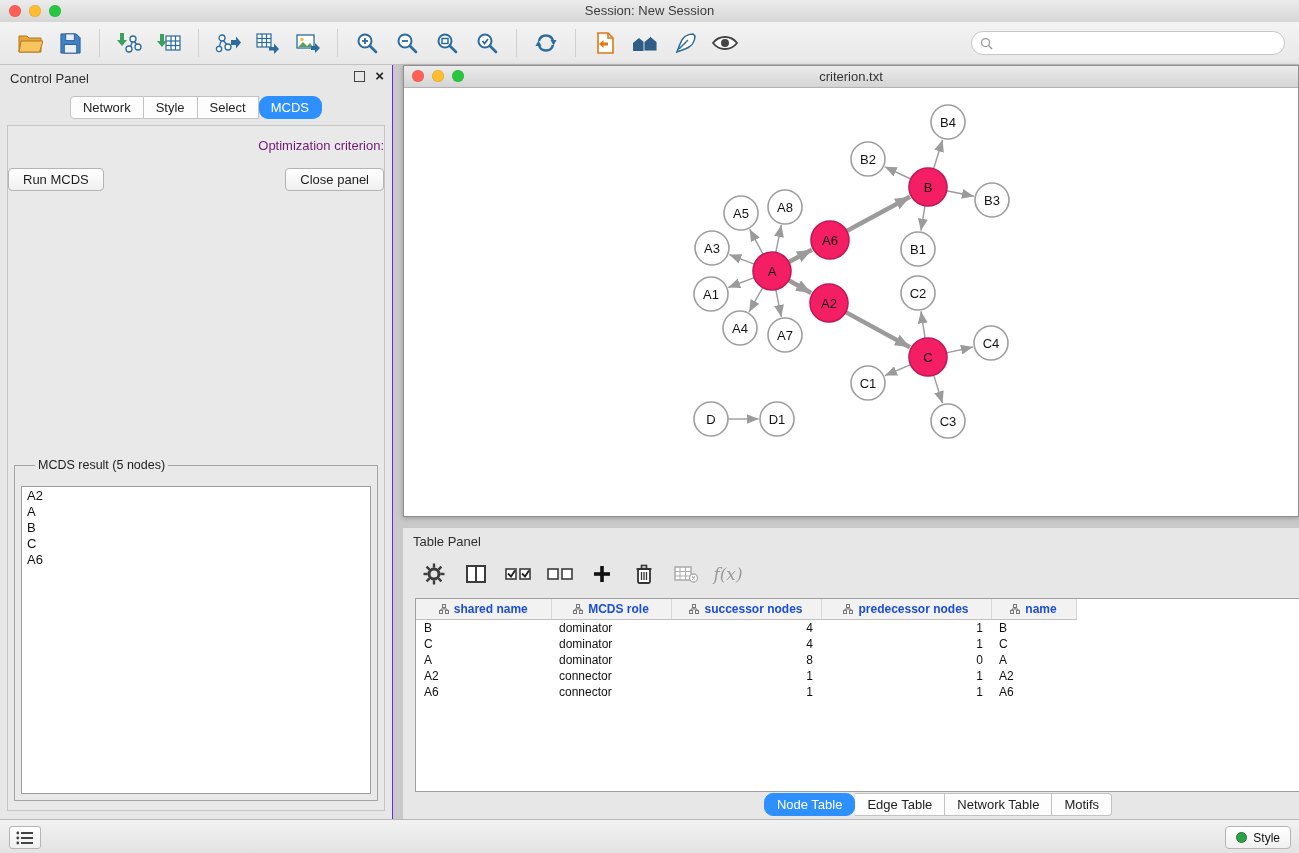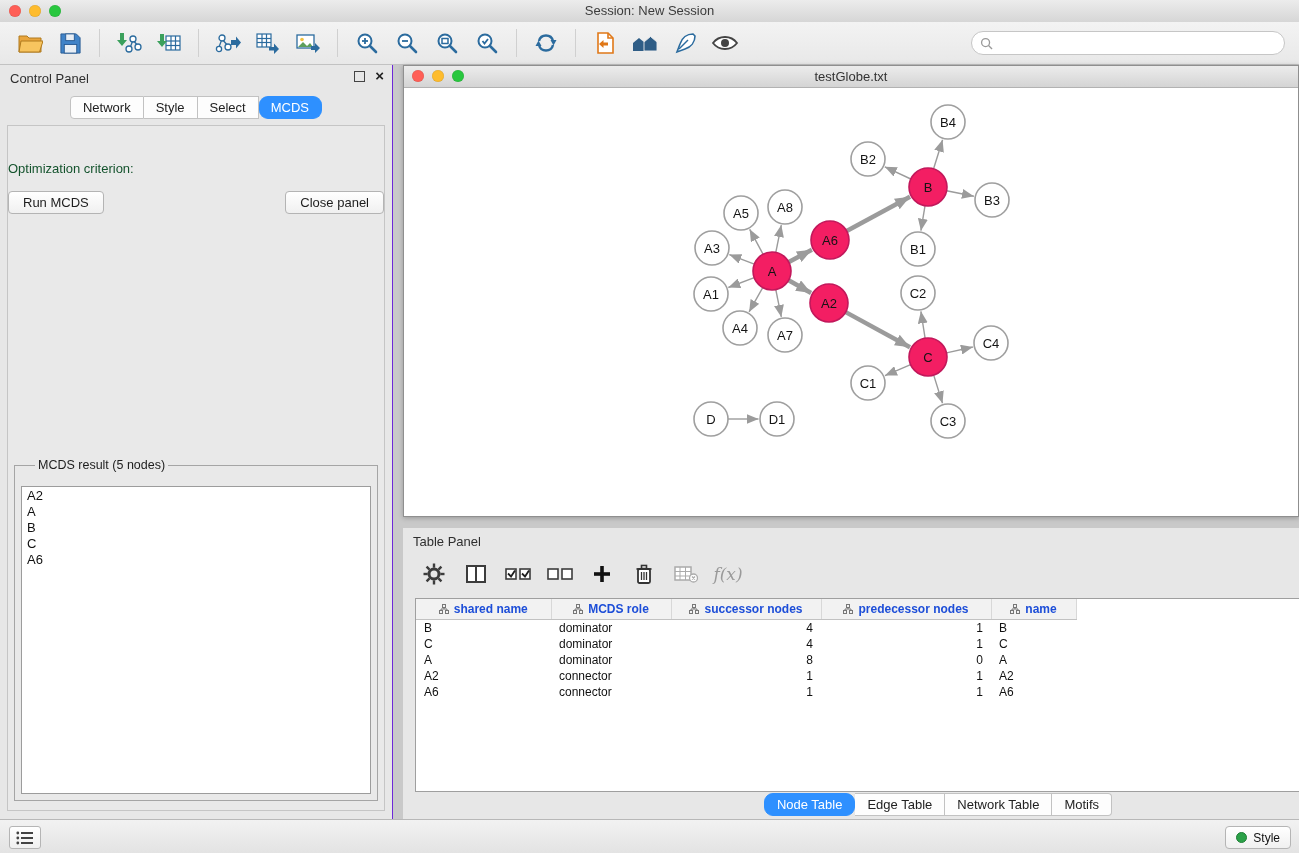--- a/index.html
+++ b/index.html
@@ -32,21 +32,21 @@
   .panel-ctrls{position:absolute;right:8px;top:5px;display:flex;gap:10px;align-items:center;}
   .float-btn{width:9px;height:9px;border:1.5px solid #444;display:inline-block;}
   .close-btn{font-size:15px;font-weight:bold;color:#222;line-height:12px;}
   .cp-tabs{position:absolute;top:31px;left:0;right:0;display:flex;justify-content:center;}
   .seg-tab{display:inline-block;padding:3px 12px;font-size:13px;background:#fdfdfd;color:#222;
            border:1px solid #c2c2c2;border-left:none;line-height:15px;}
   .seg-tab:first-child{border-left:1px solid #c2c2c2;border-radius:4px 0 0 4px;}
   .seg-tab:last-child{border-radius:0 4px 4px 0;}
   .seg-tab.active{background:#2E90FF;border-color:#2E90FF;color:#fff;border-radius:9px;}
   .cp-body{position:absolute;top:60px;left:7px;right:7px;bottom:9px;border:1px solid #c5c5c5;background:#e9e9e9;}
-  .opt-label{margin-top:35px;text-align:left;font-size:13px;color:#14532d;}
+  .opt-label{margin-top:12px;text-align:right;font-size:13px;color:#701a75;}
   .combo{margin:12px auto 0;width:312px;height:23px;background:#fff;border:1px solid #b2b2b2;
          border-radius:4px;display:flex;align-items:center;overflow:hidden;}
   .combo-text{padding-left:8px;font-size:13px;flex:1;white-space:nowrap;}
   .combo-stepper{width:19px;height:23px;background:linear-gradient(#6FB1FC,#2E7CF6);
                  display:flex;flex-direction:column;align-items:center;justify-content:center;}
   .tri-up{width:0;height:0;border-left:3.5px solid transparent;border-right:3.5px solid transparent;
           border-bottom:4.5px solid #fff;margin-bottom:2.5px;}
   .tri-down{width:0;height:0;border-left:3.5px solid transparent;border-right:3.5px solid transparent;
             border-top:4.5px solid #fff;}
   .btn-row{margin-top:15px;display:flex;justify-content:space-between;gap:16px;}
@@ -288,21 +288,21 @@
 
   <div class="mdi">
 
     <div class="network-window">
       <div class="nw-titlebar">
         <div class="lights">
           <span class="light red"></span>
           <span class="light yellow"></span>
           <span class="light green"></span>
         </div>
-        <div class="nw-title">testGlobe.txt</div>
+        <div class="nw-title">criterion.txt</div>
       </div>
       <svg id="graph-svg" width="892" height="427" viewBox="0 0 892 427">
         <defs>
           <marker id="arrow" markerUnits="userSpaceOnUse" markerWidth="12" markerHeight="10" refX="12" refY="5" orient="auto">
             <path d="M0 0L12 5L0 10z" fill="#9B9B9B"></path>
           </marker>
           <marker id="arrowBig" markerUnits="userSpaceOnUse" markerWidth="15" markerHeight="12" refX="15" refY="6" orient="auto">
             <path d="M0 0L15 6L0 12z" fill="#9B9B9B"></path>
           </marker>
         </defs>

